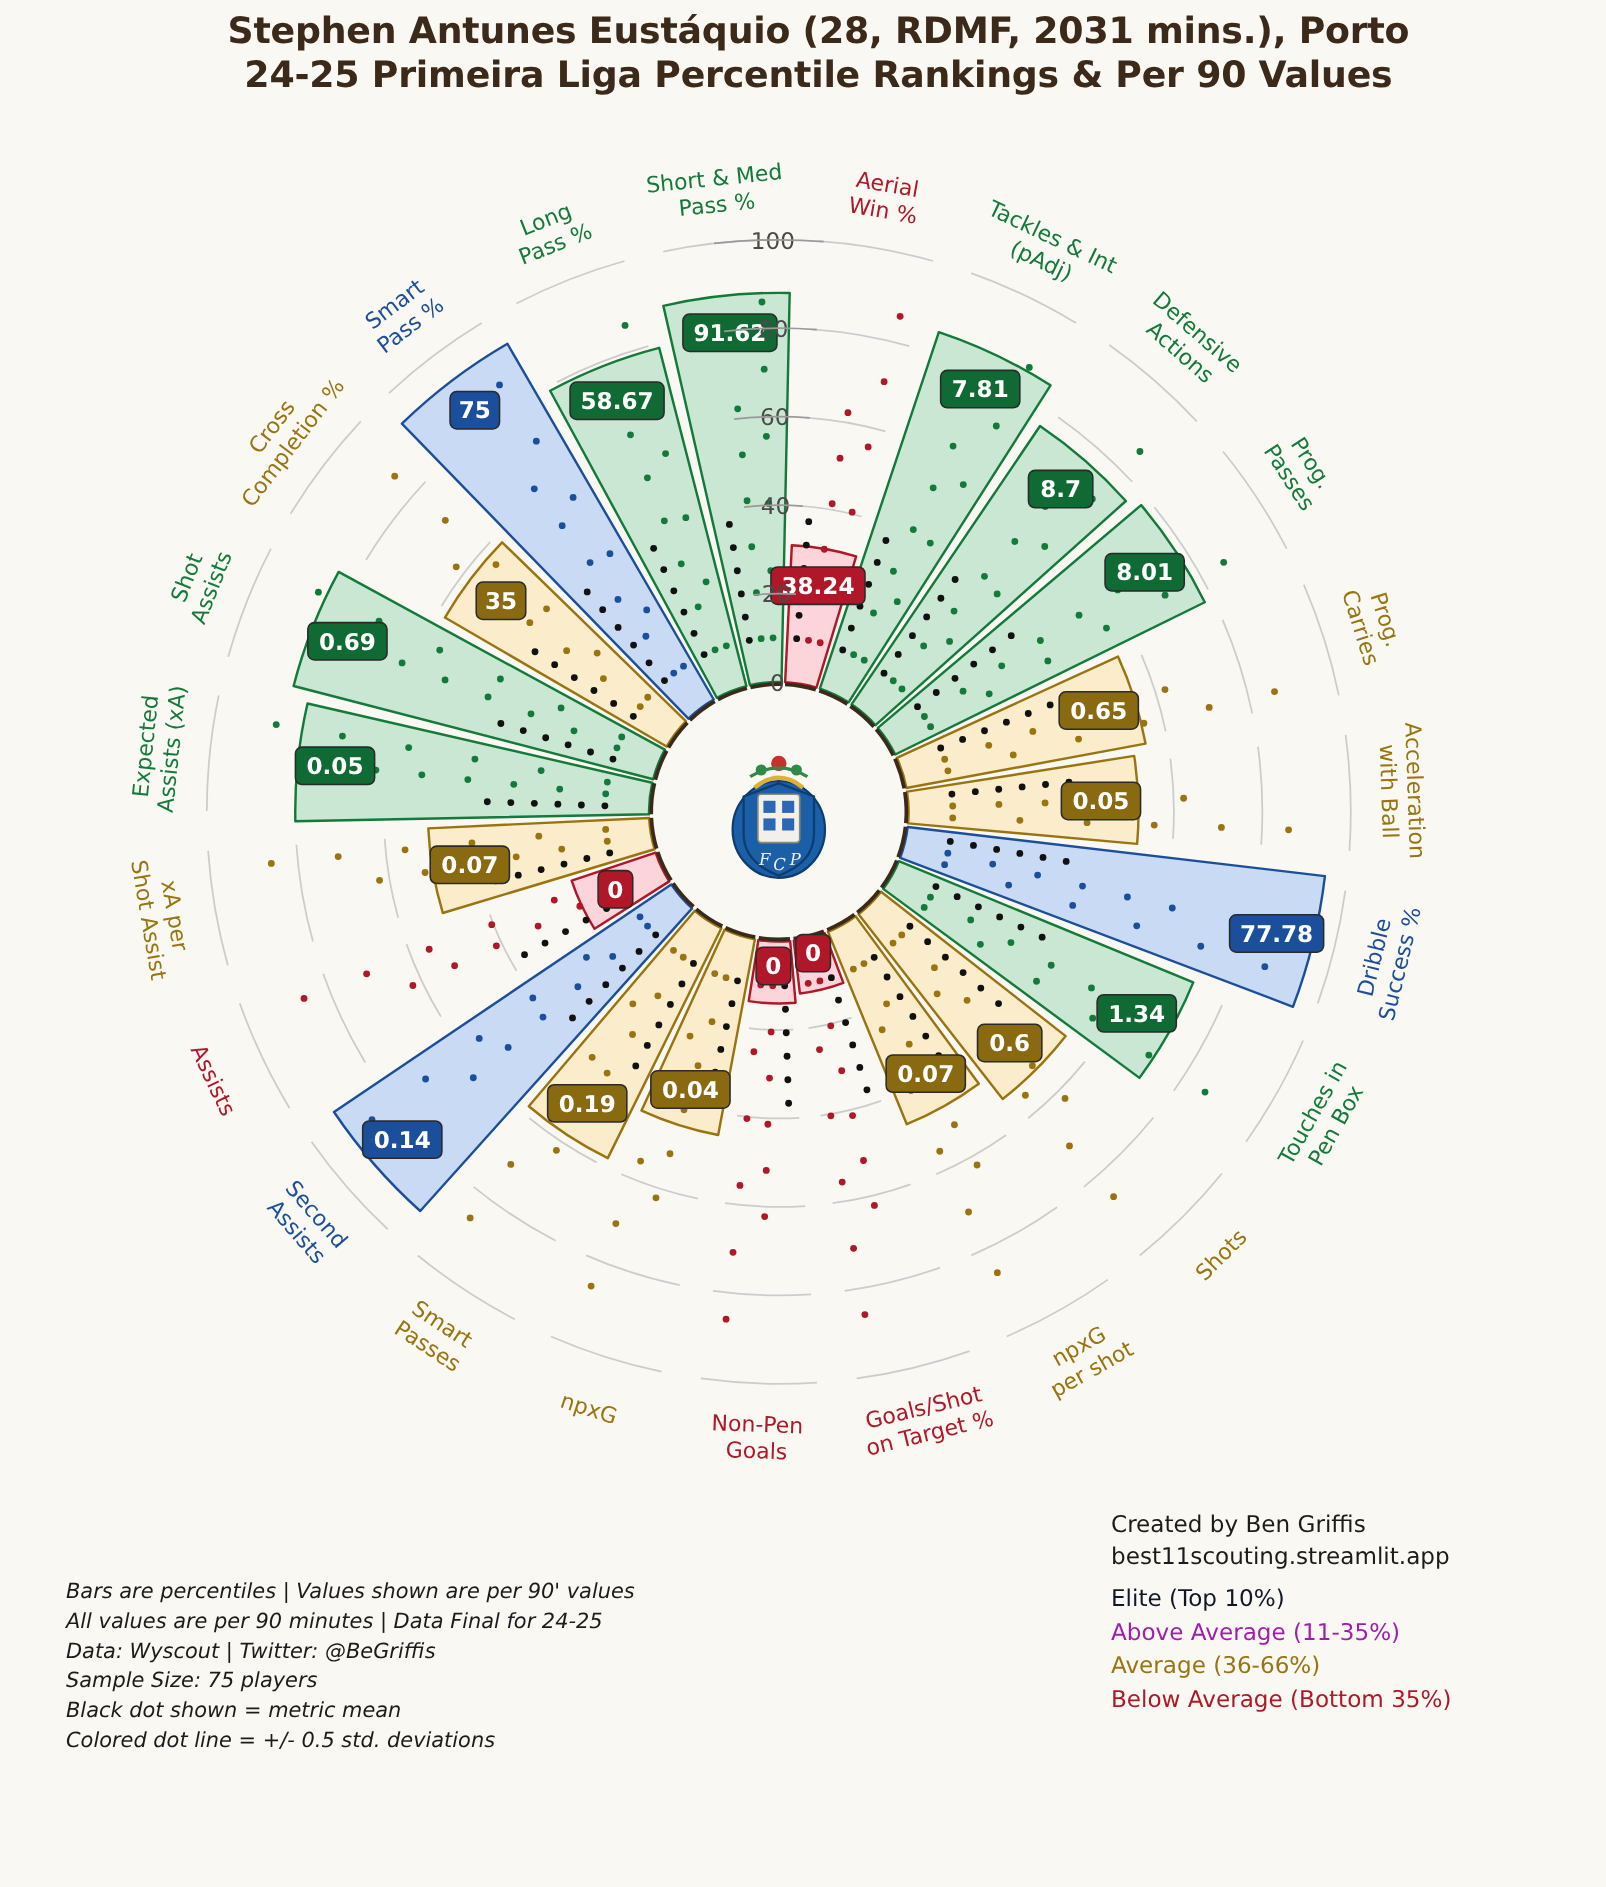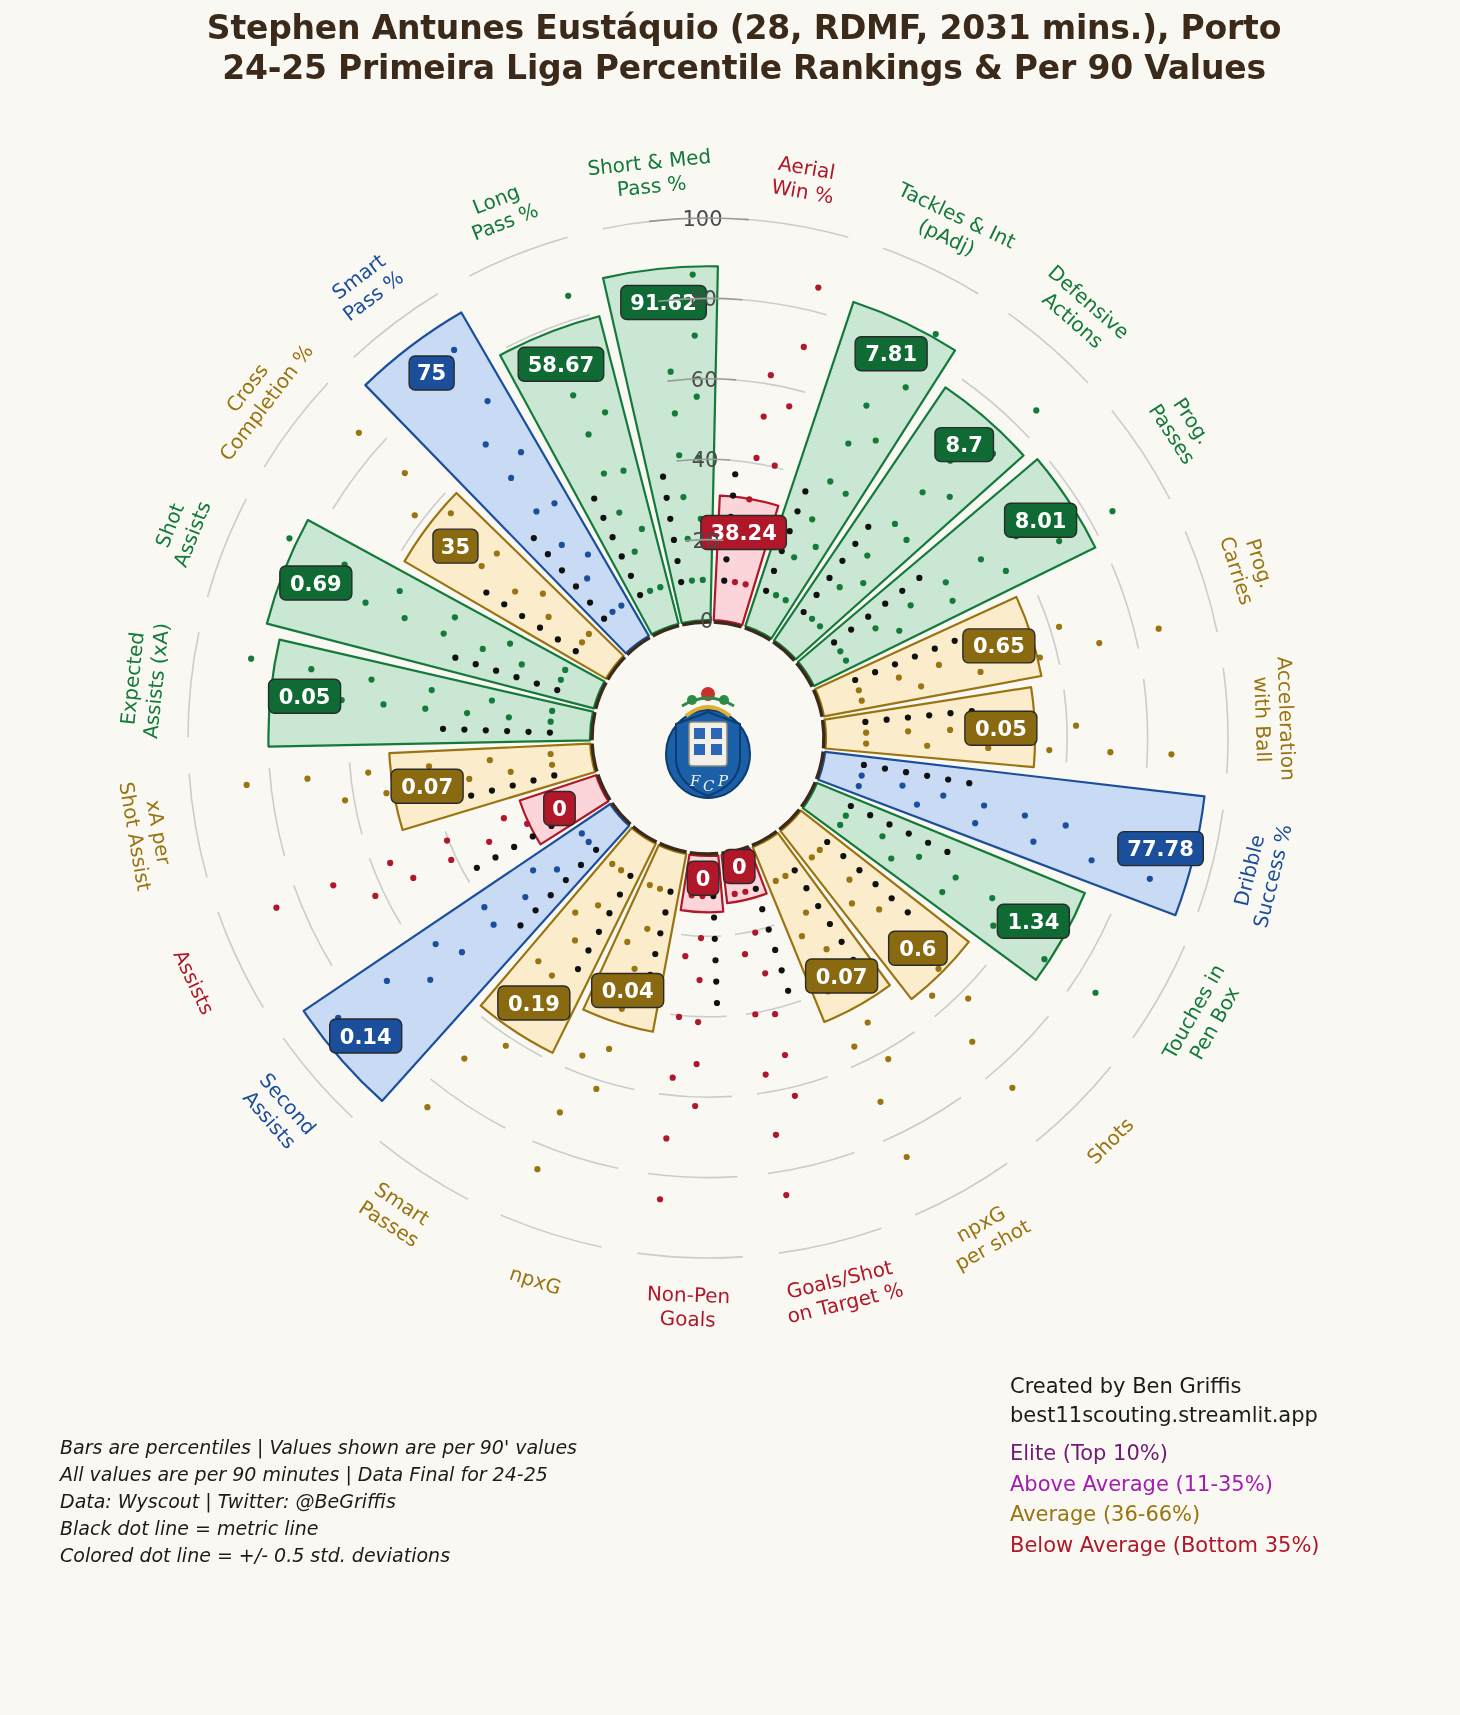--- a/index.html
+++ b/index.html
@@ -37,21 +37,21 @@
     position:absolute;left:1010px;top:1372px;
     font-size:21px;color:#1b1b1b;line-height:1.4;
     font-family:"DejaVu Sans", sans-serif;
   }
   .legend{
     position:absolute;left:1010px;top:1438px;
     font-size:21px;line-height:1.46;
     font-family:"DejaVu Sans", sans-serif;
   }
   .legend div{white-space:nowrap;}
-  .lg-elite{color:#701a75;}
+  .lg-elite{color:#0f172a;}
   .lg-above{color:#a21caf;}
   .lg-avg{color:#9a7411;}
   .lg-below{color:#b01728;}
 
   .crest{
     position:absolute;left:648px;top:672px;width:120px;height:132px;
   }
 </style>
 </head>
 <body>
@@ -864,21 +864,22 @@
       <text x="42" y="114" font-size="15" font-style="italic" font-family="DejaVu Serif, serif" fill="#f2f0e8">F</text>
       <text x="55" y="119" font-size="15" font-style="italic" font-family="DejaVu Serif, serif" fill="#f2f0e8">C</text>
       <text x="70" y="114" font-size="15" font-style="italic" font-family="DejaVu Serif, serif" fill="#f2f0e8">P</text>
     </svg>
   </div>
 
   <div class="footnotes">
     <div>Bars are percentiles | Values shown are per 90' values</div>
     <div>All values are per 90 minutes | Data Final for 24-25</div>
     <div>Data: Wyscout | Twitter: @BeGriffis</div>
-    <div>Black dot line = metric line</div>
+    <div>Sample Size: 75 players</div>
+    <div>Black dot shown = metric mean</div>
     <div>Colored dot line = +/- 0.5 std. deviations</div>
   </div>
 
   <div class="credits">
     <div>Created by Ben Griffis</div>
     <div>best11scouting.streamlit.app</div>
   </div>
 
   <div class="legend">
     <div class="lg-elite">Elite (Top 10%)</div>

